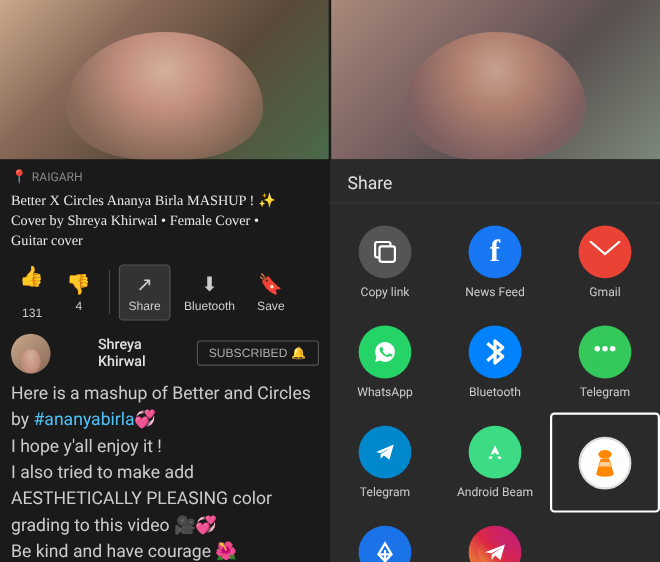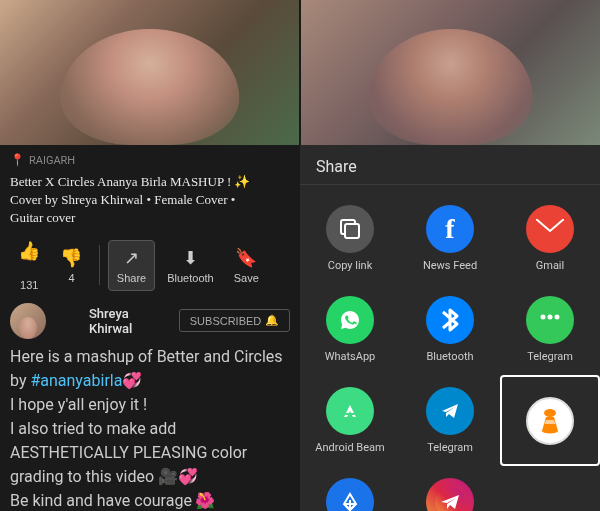--- a/index.html
+++ b/index.html
@@ -395,38 +395,38 @@
             <circle cx="10" cy="12" r="2.5" fill="white"></circle>
             <circle cx="17" cy="12" r="2.5" fill="white"></circle>
             <circle cx="24" cy="12" r="2.5" fill="white"></circle>
             <path d="M6 23 L10 29 L14 23" fill="#34c759"></path>
           </svg>
         </div>
         <span class="share-label">Telegram</span>
       </div>
 
       <div class="share-item">
+        <div class="share-icon telegram">
+          <svg width="30" height="30" viewBox="0 0 30 30">
+            <circle cx="15" cy="15" r="15" fill="#0088cc"></circle>
+            <path d="M7 15 L23 8 L19 22 L14 18 L11 21 L11 17 L20 11 L11 16 Z" fill="white"></path>
+          </svg>
+        </div>
+        <span class="share-label">Telegram</span>
+      </div>
+
+      <div class="share-item">
         <div class="share-icon android-beam">
           <svg width="30" height="30" viewBox="0 0 30 30">
             <circle cx="15" cy="15" r="15" fill="#3ddc84"></circle>
             <path d="M9 21 L15 9 L21 21 L18 21 L15 15 L12 21 Z" fill="white"></path>
             <rect x="10" y="17" width="10" height="2" rx="1" fill="#3ddc84"></rect>
           </svg>
         </div>
         <span class="share-label">Android Beam</span>
-      </div>
-
-      <div class="share-item">
-        <div class="share-icon telegram">
-          <svg width="30" height="30" viewBox="0 0 30 30">
-            <circle cx="15" cy="15" r="15" fill="#0088cc"></circle>
-            <path d="M7 15 L23 8 L19 22 L14 18 L11 21 L11 17 L20 11 L11 16 Z" fill="white"></path>
-          </svg>
-        </div>
-        <span class="share-label">Telegram</span>
       </div>
 
 
       <div class="share-item vlc-item">
         <div class="share-icon vlc">
           <svg width="36" height="36" viewBox="0 0 36 36">
             <circle cx="18" cy="18" r="18" fill="white"></circle>
 
             <ellipse cx="18" cy="10" rx="6" ry="4" fill="#ff8800"></ellipse>
             <polygon points="10,28 26,28 22,14 14,14" fill="#ff8800"></polygon>

